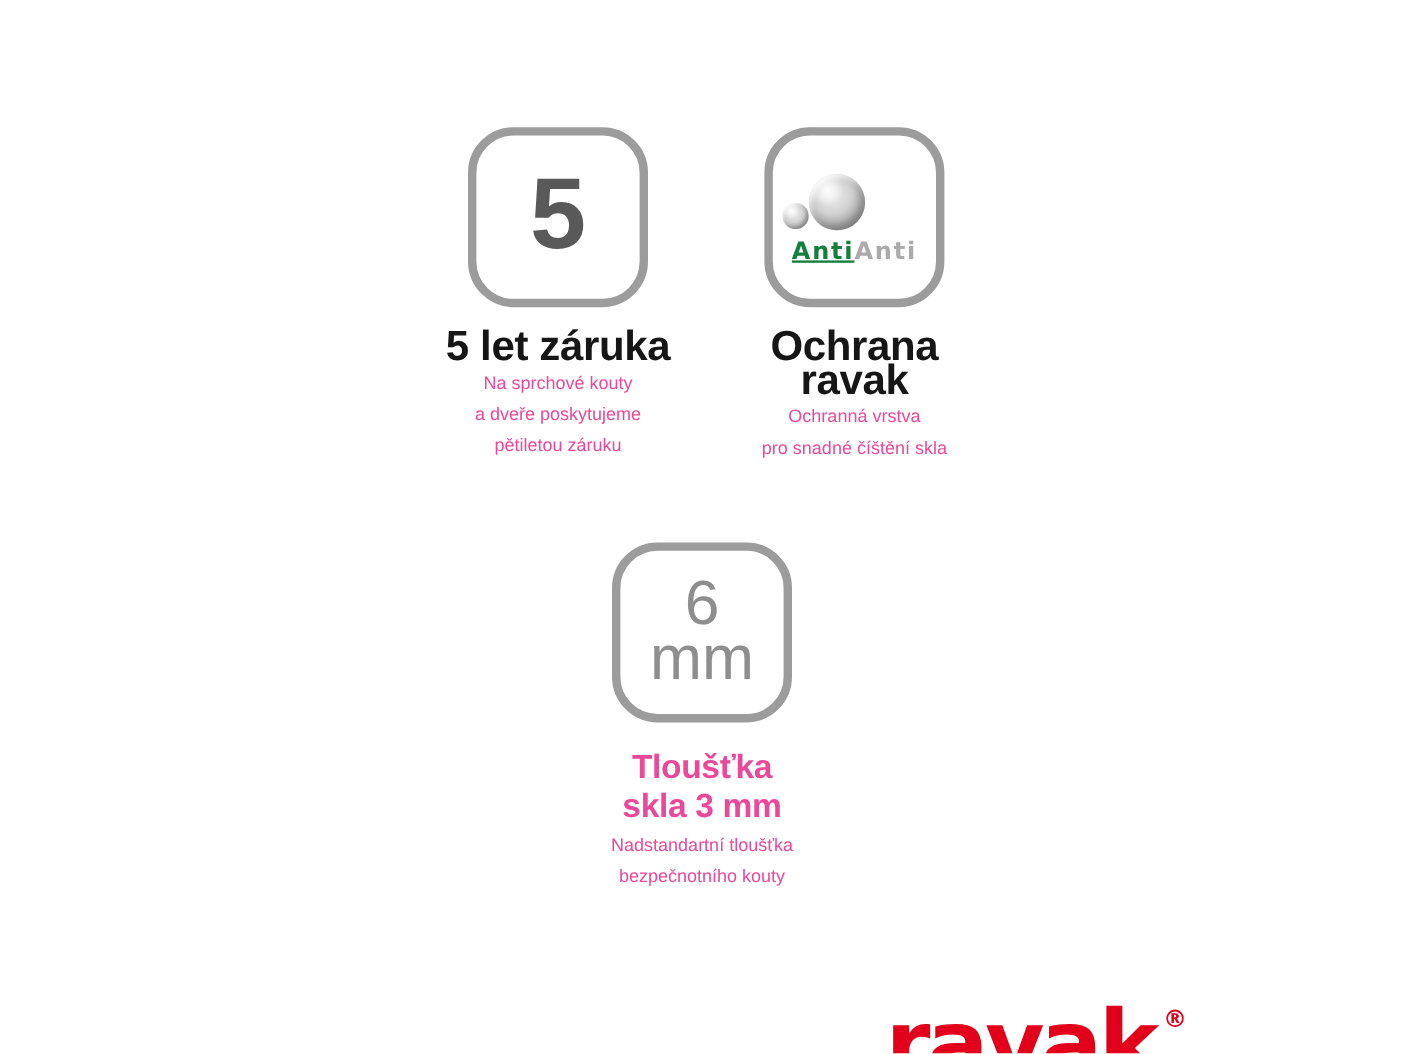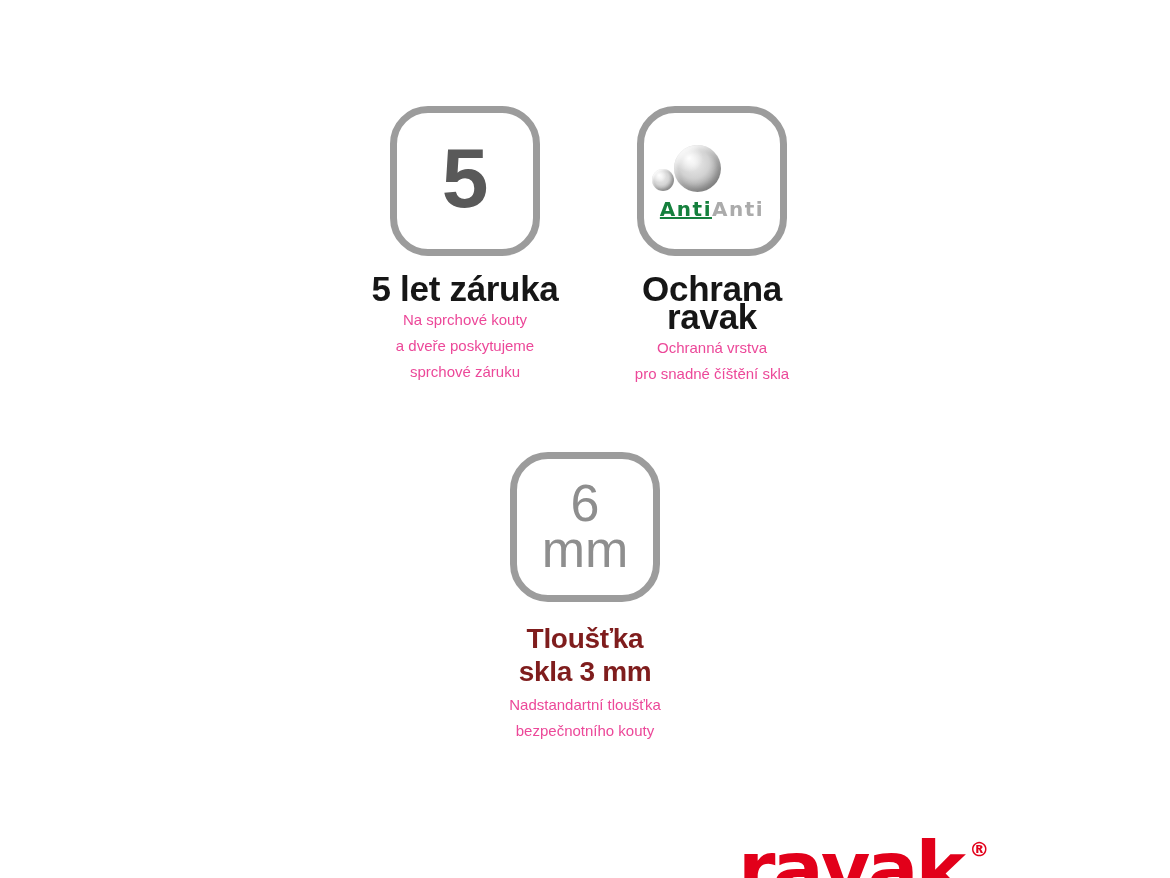--- a/index.html
+++ b/index.html
@@ -87,21 +87,21 @@
     line-height: 28px;
     letter-spacing: -0.3px;
     color: #161616;
   }
   .feature-title-multi {
     margin: 20px 0 3px 0;
     font-size: 28px;
     font-weight: bold;
     line-height: 33px;
     letter-spacing: -0.3px;
-    color: #7f1d1d;
+    color: #ec4899;
   }
   .feature-title-multi .tline { display: block; }
   .feature-desc {
     margin: 4px;
     font-size: 15px;
     line-height: 26px;
     color: #ec4899;
   }
   .feature-desc .dline { display: block; }
 
@@ -133,21 +133,21 @@
 <div class="canvas">
 
   <div class="feature feature-warranty">
     <div class="badge">
       <span class="badge-digit">5</span>
     </div>
     <h3 class="feature-title">5 let záruka</h3>
     <p class="feature-desc">
       <span class="dline">Na sprchové kouty</span>
       <span class="dline">a dveře poskytujeme</span>
-      <span class="dline">sprchové záruku</span>
+      <span class="dline">pětiletou záruku</span>
     </p>
   </div>
 
   <div class="feature feature-anticalc">
     <div class="badge">
       <span class="bubble bubble-large"></span>
       <span class="bubble bubble-small"></span>
       <div class="anticalc-label">
         <span class="seg-dark">Anti</span><span class="seg-light">Anti</span>
       </div>

